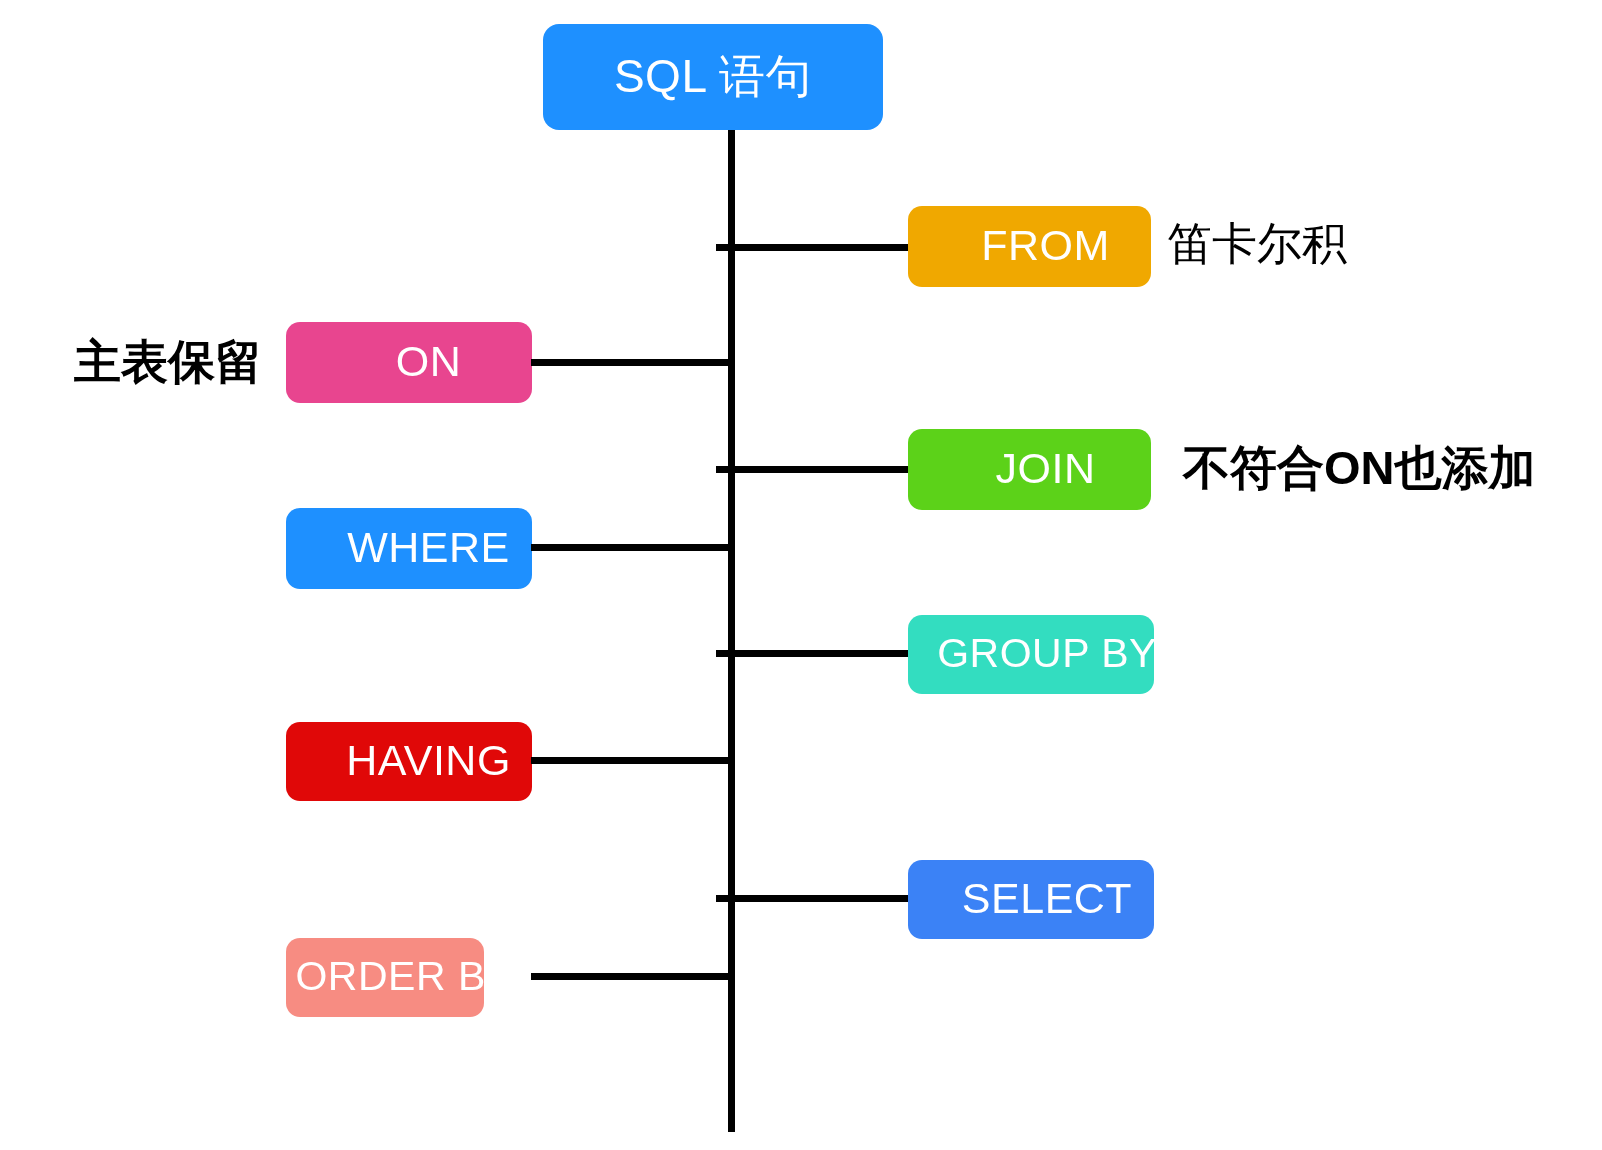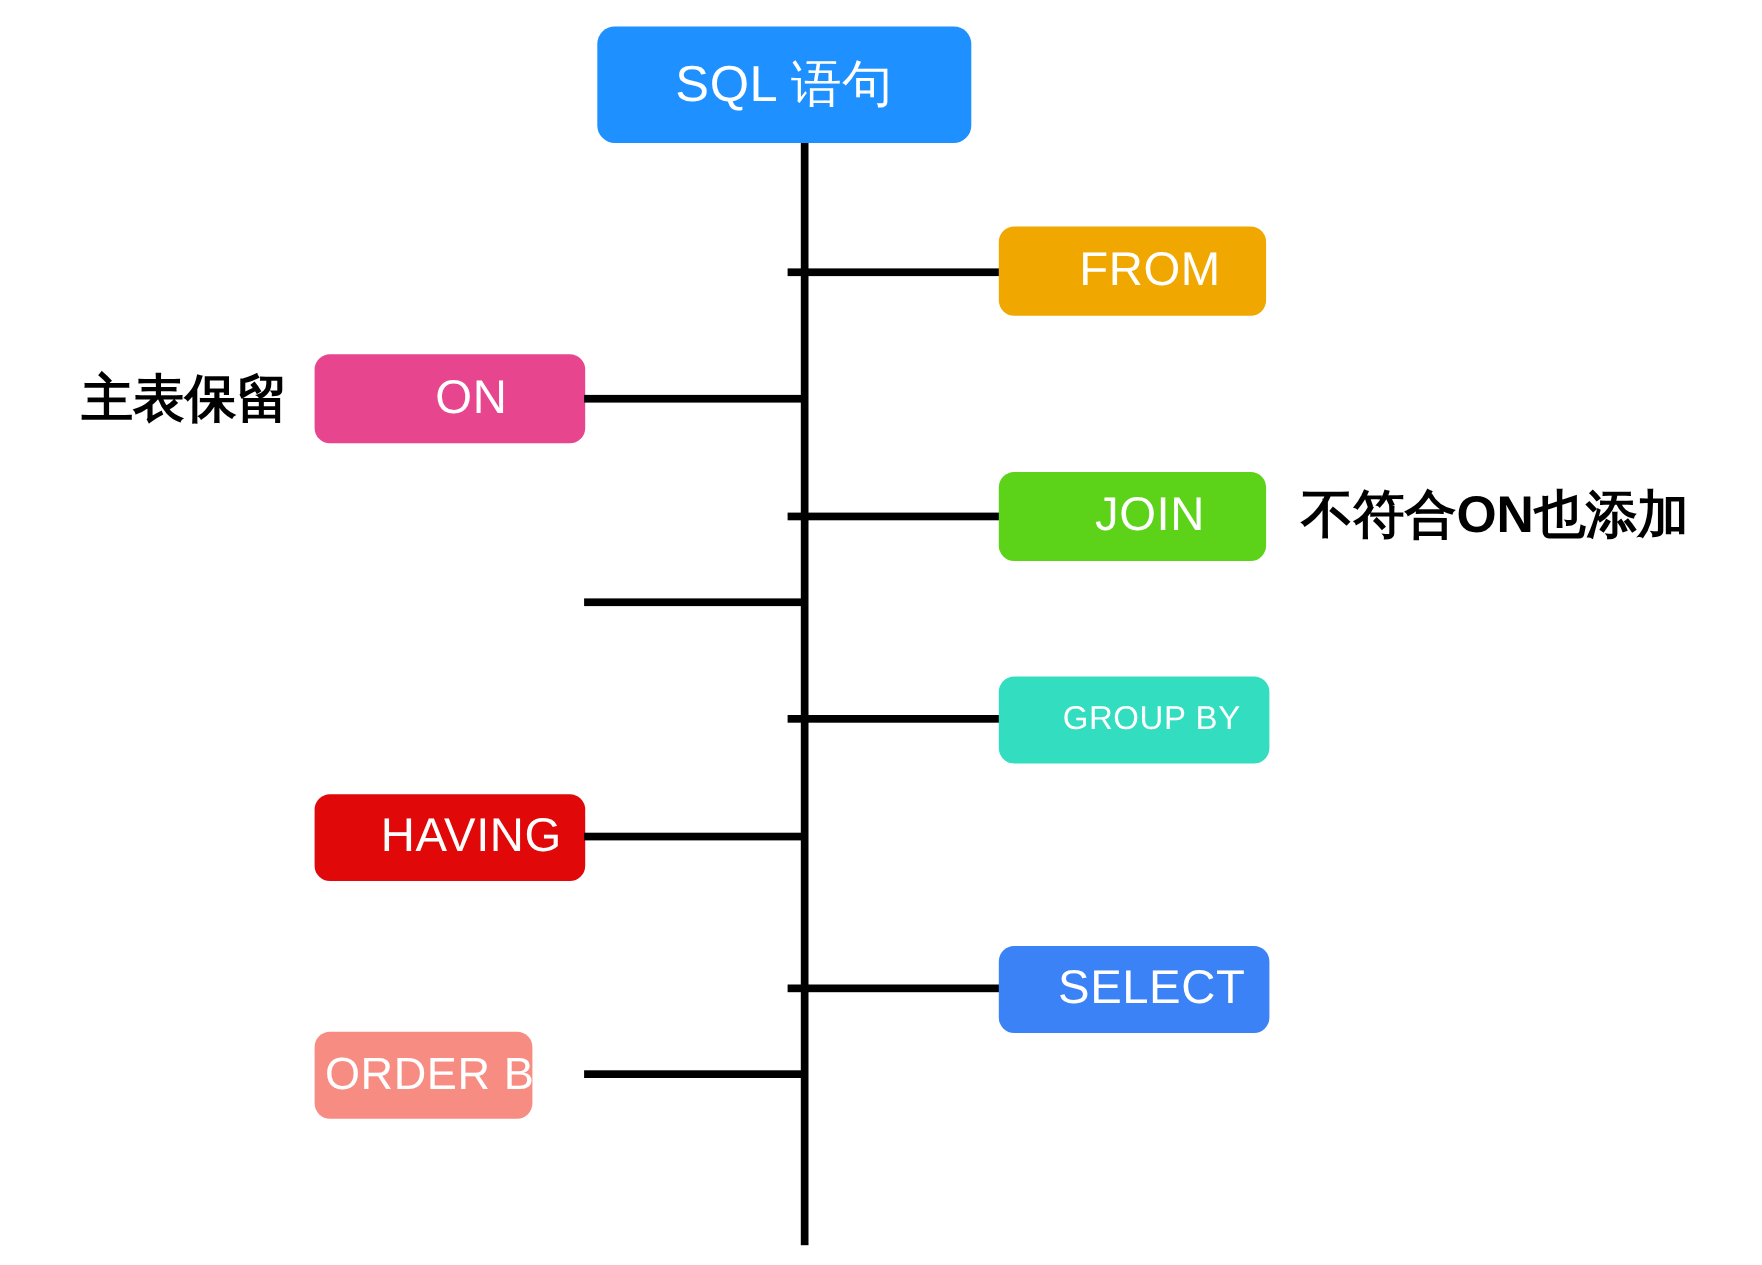--- a/index.html
+++ b/index.html
@@ -84,41 +84,47 @@
   <div class="node root" style="left:543px; top:24px; width:340px; height:106px; background:#1E90FF;">
     <span class="node-label">SQL 语句</span>
   </div>
 
   <div class="spine" style="left:728px; top:130px; width:7px; height:1002px;"></div>
 
   <div class="connector" style="left:716px; top:244px; width:209px;"></div>
   <div class="node right-node" style="left:908px; top:206px; width:243px; height:81px; background:#F0A800;">
     <span class="node-label">FROM</span>
   </div>
+  <div class="annotation" style="left:1167px; top:221px;">
+    <span>笛卡尔积</span>
+  </div>
 
   <div class="annotation bold" style="left:74px; top:338px;">
     <span>主表保留</span>
   </div>
   <div class="node left-node" style="left:286px; top:322px; width:246px; height:81px; background:#E8458F;">
     <span class="node-label">ON</span>
   </div>
   <div class="connector" style="left:531px; top:359px; width:201px;"></div>
 
   <div class="connector" style="left:716px; top:466px; width:209px;"></div>
   <div class="node right-node" style="left:908px; top:429px; width:243px; height:81px; background:#5CD219;">
     <span class="node-label">JOIN</span>
   </div>
   <div class="annotation bold" style="left:1183px; top:444px;">
     <span>不符合ON也添加</span>
   </div>
 
+  <div class="node left-node" style="left:286px; top:508px; width:246px; height:81px; background:#1E90FF;">
+    <span class="node-label">WHERE</span>
+  </div>
   <div class="connector" style="left:531px; top:544px; width:201px;"></div>
 
   <div class="connector" style="left:716px; top:650px; width:209px;"></div>
-  <div class="node right-node" style="left:908px; top:615px; width:246px; height:79px; background:#33DDC0; font-size:30px;">
+  <div class="node right-node" style="left:908px; top:615px; width:246px; height:79px; background:#33DDC0; font-size:41px;">
     <span class="node-label">GROUP BY</span>
   </div>
 
   <div class="node left-node" style="left:286px; top:722px; width:246px; height:79px; background:#E00808;">
     <span class="node-label">HAVING</span>
   </div>
   <div class="connector" style="left:531px; top:757px; width:201px;"></div>
 
   <div class="connector" style="left:716px; top:895px; width:209px;"></div>
   <div class="node right-node" style="left:908px; top:860px; width:246px; height:79px; background:#3b82f6;">

